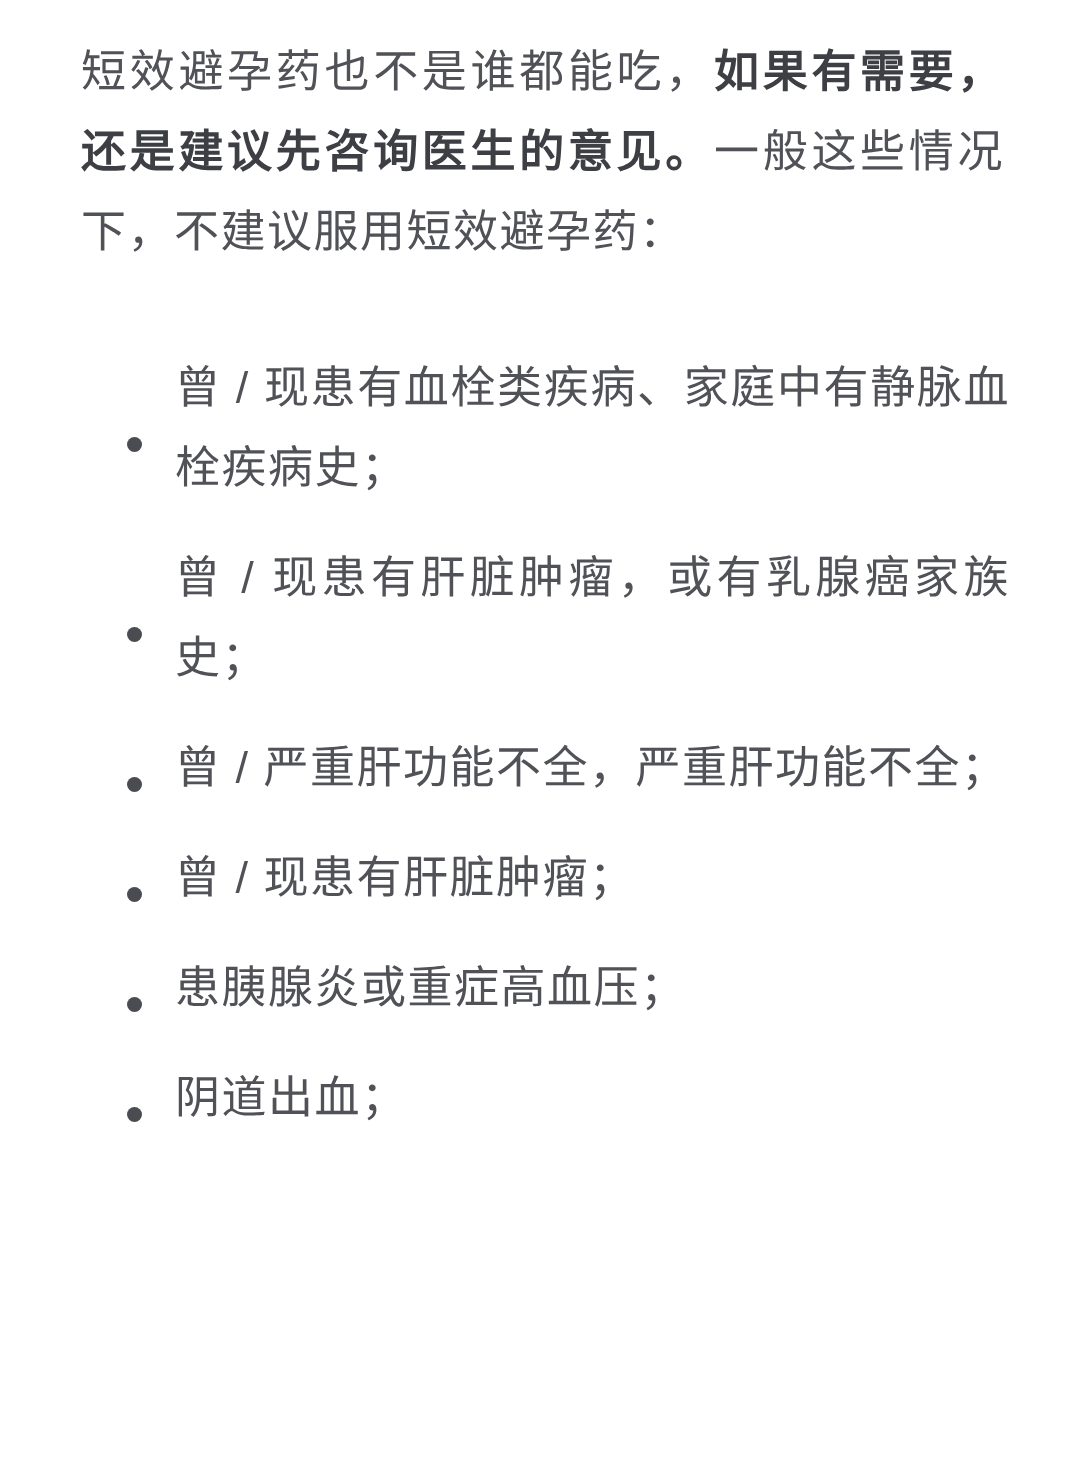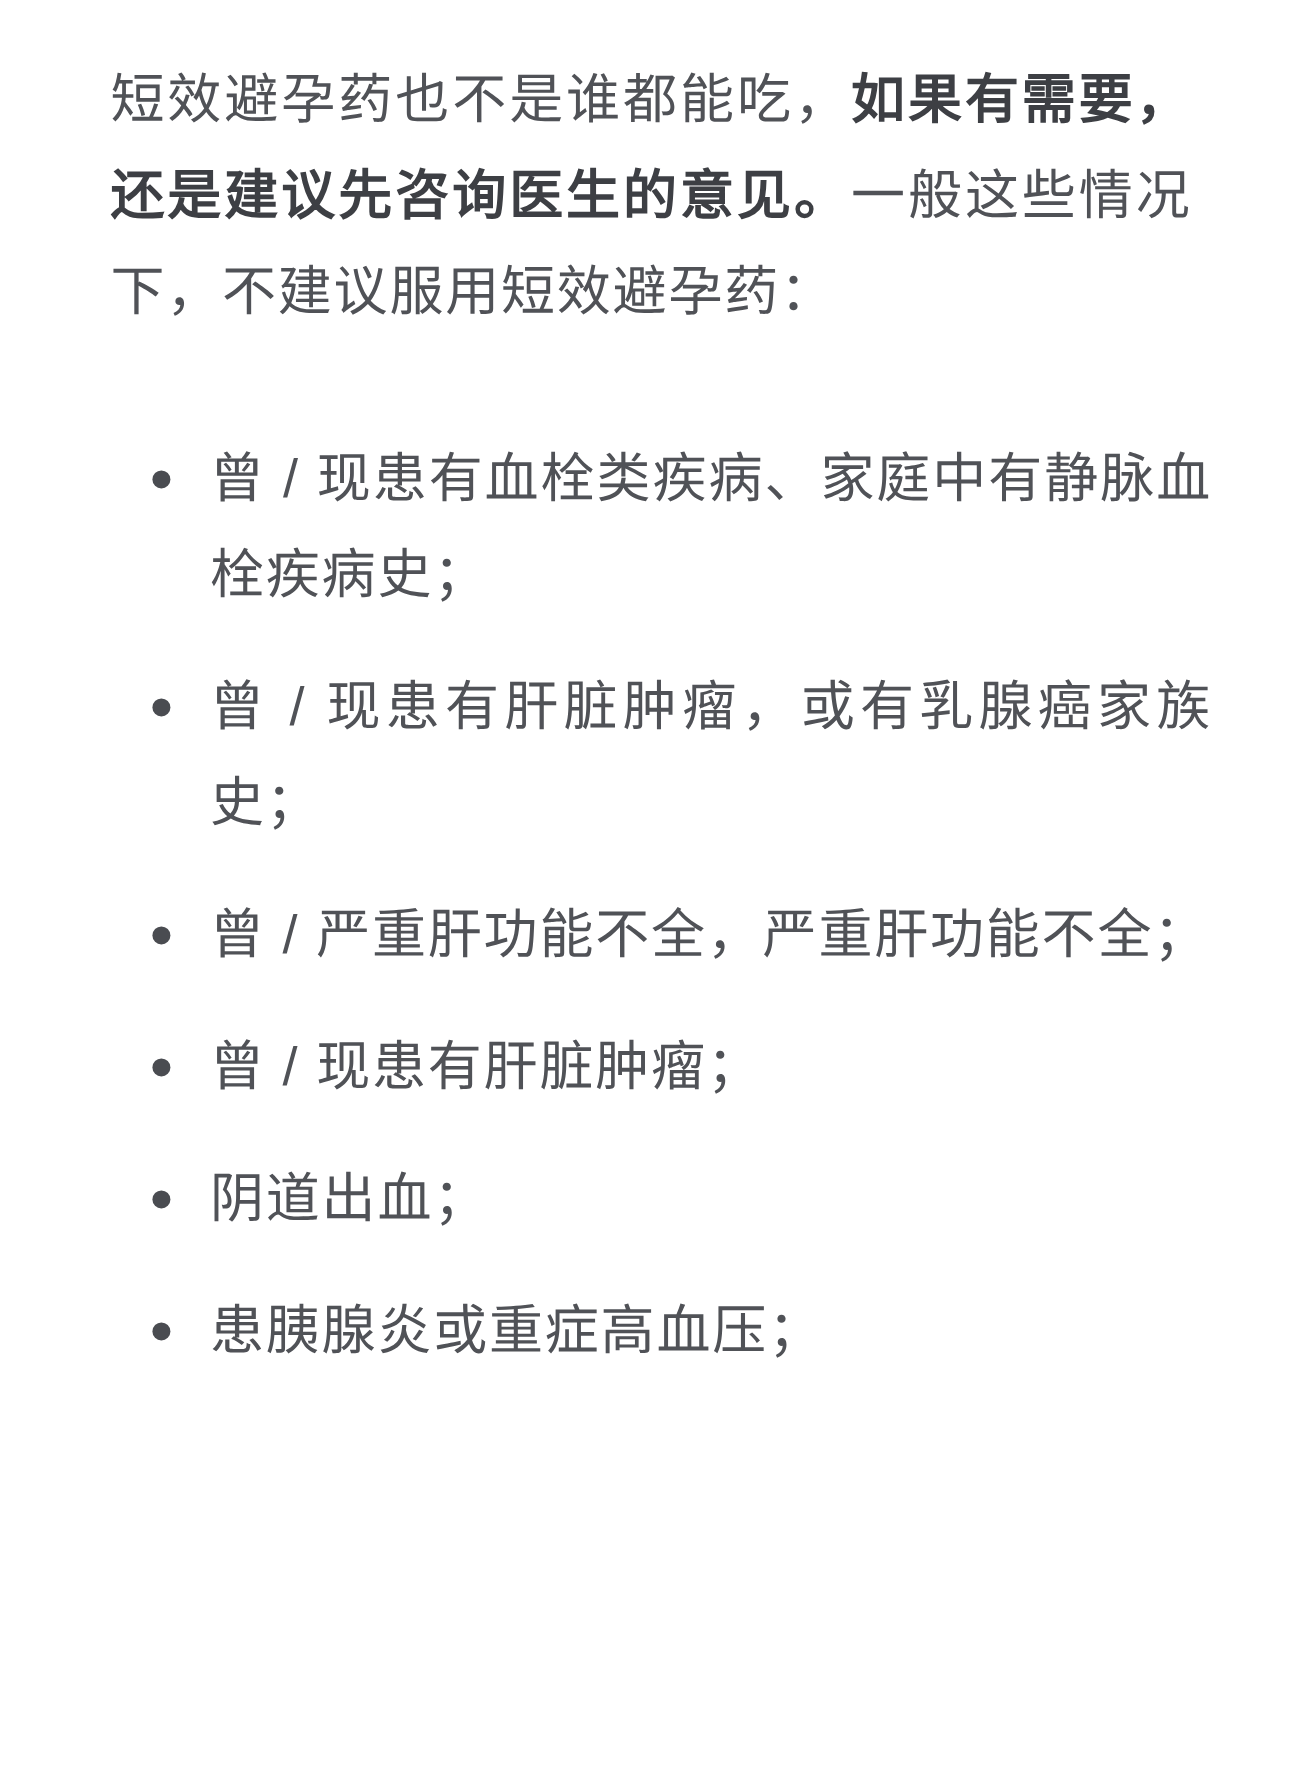--- a/index.html
+++ b/index.html
@@ -12,39 +12,39 @@
     background: #ffffff;
     font-family: "Liberation Sans", "DejaVu Sans", sans-serif;
     color: #505257;
     overflow: hidden;
   }
   .article {
     padding: 26px 70px 0 75px;
     box-sizing: border-box;
   }
   .intro {
-    margin: 17px;
+    margin: 6px;
     font-size: 45px;
     line-height: 80px;
     letter-spacing: 1.5px;
     text-align: justify;
     color: #505257;
   }
   .intro .seg-bold {
     font-weight: 700;
     color: #3d3f44;
   }
   .contra-list {
     list-style: none;
     margin: 76px 0 0 0;
     padding: 0 0 0 52px;
   }
   .contra-item {
     display: flex;
-    align-items: flex-start;
+    align-items: center;
     margin: 0 0 30px 0;
     font-size: 45px;
     line-height: 80px;
   }
   .bullet-dot {
     flex: 0 0 15px;
     width: 15px;
     height: 15px;
     margin: 33px 33px 0 0;
     border-radius: 50%;
@@ -76,21 +76,21 @@
     <li class="contra-item">
       <span class="bullet-dot"></span>
       <span class="item-text">曾 / 严重肝功能不全，严重肝功能不全；</span>
     </li>
     <li class="contra-item">
       <span class="bullet-dot"></span>
       <span class="item-text">曾 / 现患有肝脏肿瘤；</span>
     </li>
     <li class="contra-item">
       <span class="bullet-dot"></span>
-      <span class="item-text">阴道出血；</span>
+      <span class="item-text">患胰腺炎或重症高血压；</span>
     </li>
     <li class="contra-item">
       <span class="bullet-dot"></span>
-      <span class="item-text">患胰腺炎或重症高血压；</span>
+      <span class="item-text">阴道出血；</span>
     </li>
   </ul>
 
 </div>
 
 </body></html>

